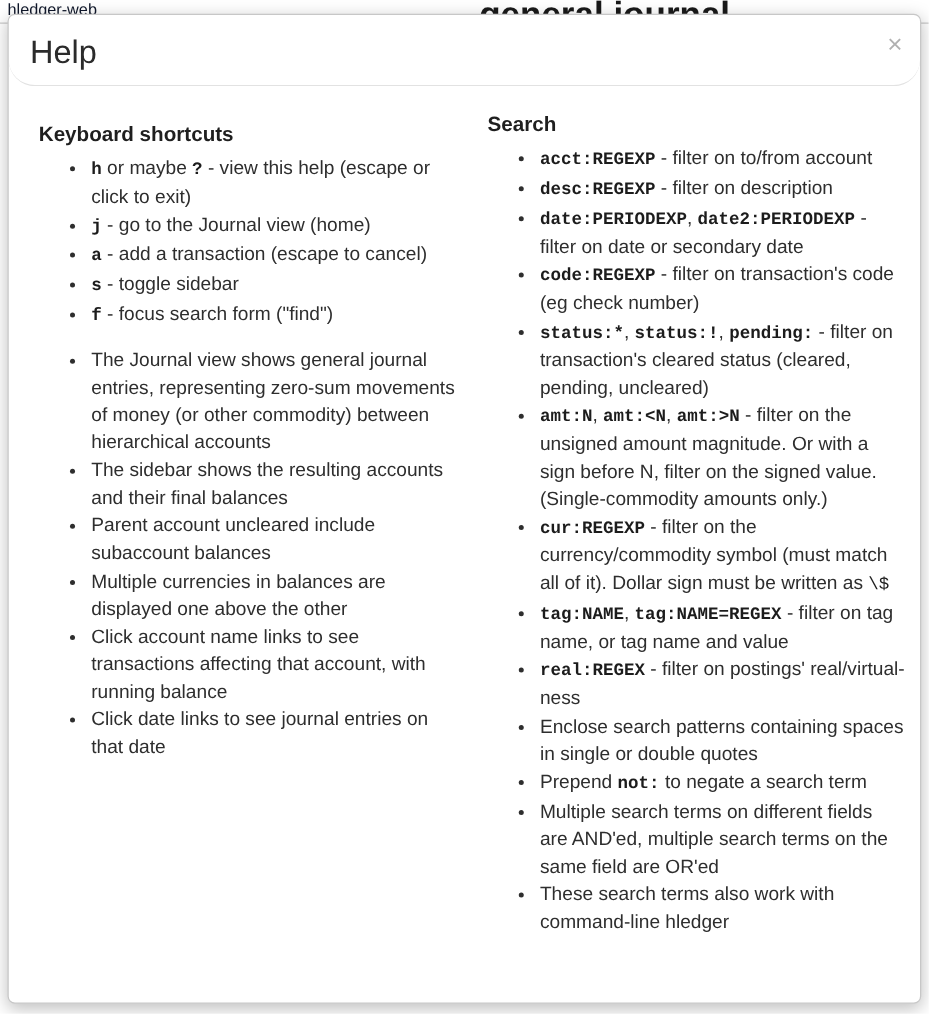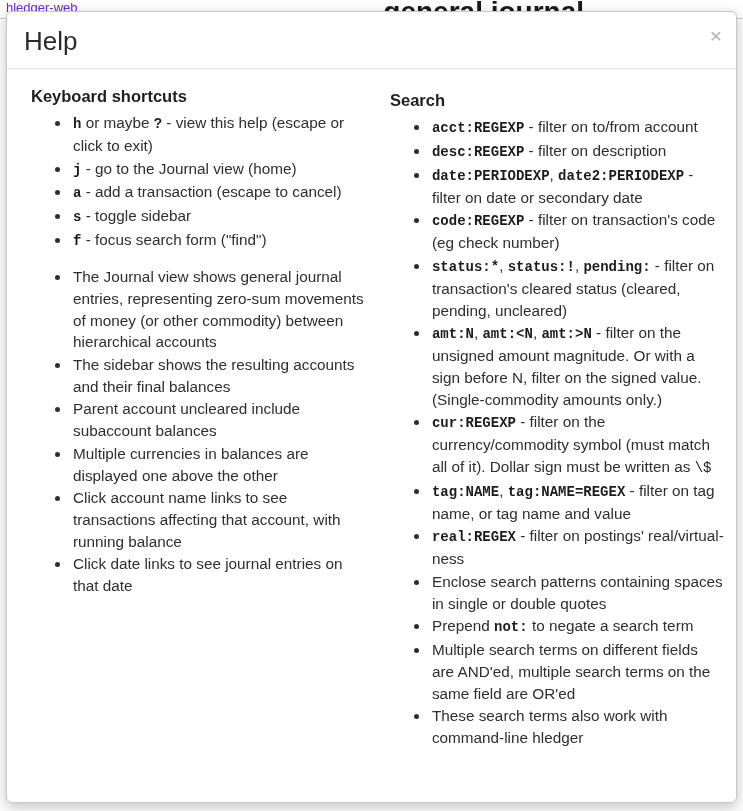--- a/index.html
+++ b/index.html
@@ -19,21 +19,21 @@
   #page-backdrop {
     position: absolute;
     inset: 0;
     background: #ffffff;
   }
   #bg-breadcrumb {
     position: absolute;
     left: 6px;
     top: 0px;
     font-size: 13px;
-    color: #6d28d9;
+    color: #0f172a;
     white-space: nowrap;
   }
   #bg-title {
     position: absolute;
     left: 360px;
     top: -4px;
     font-size: 28px;
     font-weight: bold;
     color: #1a1a1a;
     white-space: nowrap;
@@ -67,20 +67,21 @@
     border-radius: 6px;
     box-shadow: 0 4px 14px rgba(0,0,0,0.25);
     box-sizing: border-box;
     overflow: hidden;
   }
   #modal-header {
     position: relative;
     height: 57px;
     border-bottom: 1px solid #e2e2e2;
     box-sizing: border-box;
+    border-radius: 21px;
   }
   #modal-title {
     position: absolute;
     left: 17px;
     top: 14px;
     font-size: 26px;
     color: #2b2b2b;
     font-weight: normal;
     margin: 0;
   }
@@ -109,21 +110,21 @@
   .col-left { width: 366px; padding-right: 8px; }
   .col-right { width: 353px; }
 
   h4.section-heading {
     font-size: 16.5px;
     font-weight: bold;
     color: #1f1f1f;
     margin: 8px 0 6px 12px;
     font-family: "Liberation Sans", sans-serif;
   }
-  .col-left h4.section-heading:first-child { margin-top: 4px; }
+  .col-left h4.section-heading:first-child { margin-top: 16px; }
 
   ul.help-list {
     margin: 0 0 14px 0;
     padding-left: 52px;
     list-style: disc;
   }
   ul.help-list li {
     font-size: 15.3px;
     line-height: 1.42;
     color: #2e2e2e;

